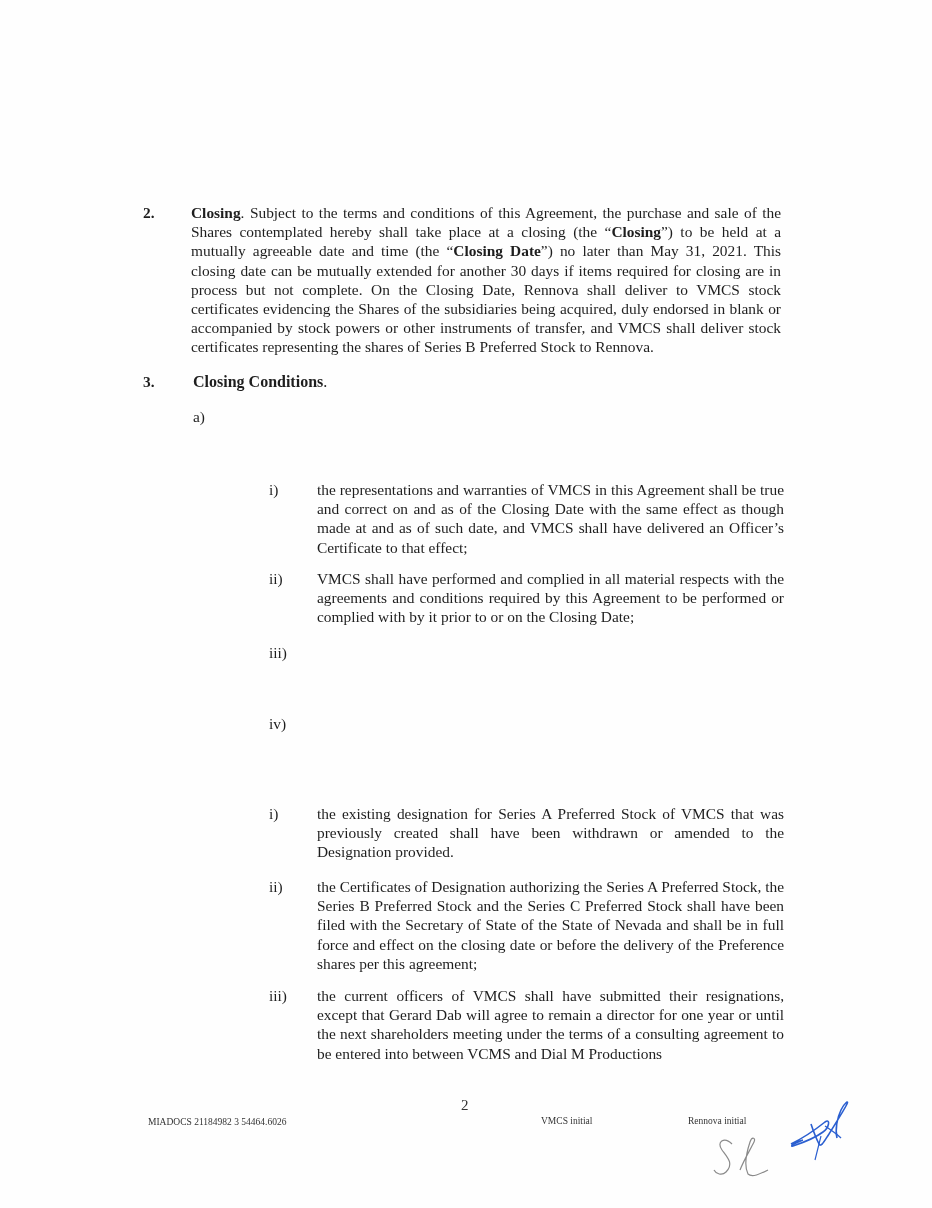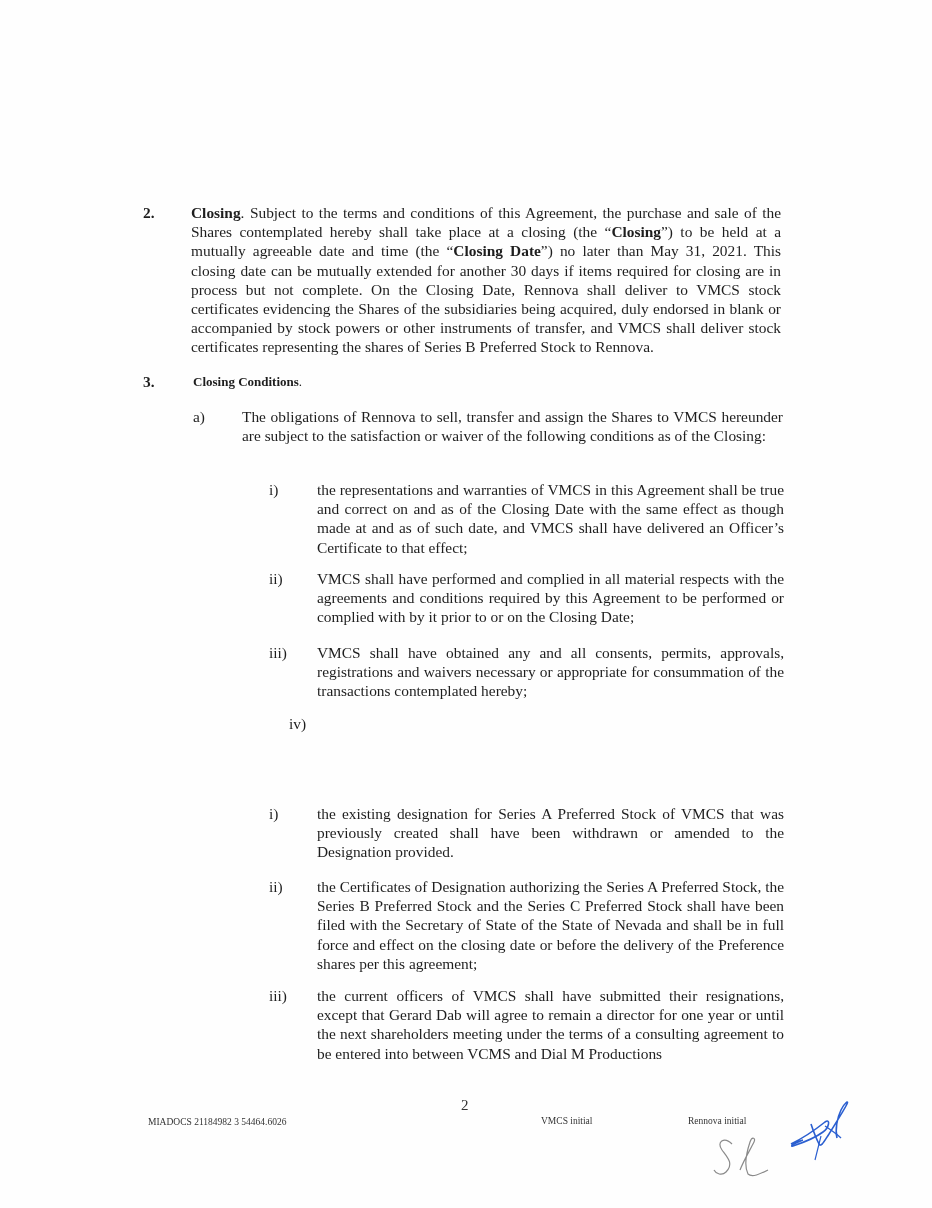--- a/index.html
+++ b/index.html
@@ -3,21 +3,21 @@
 <meta charset="utf-8">
 <style>
   html, body { margin: 0; padding: 0; background: #ffffff; }
   body { width: 932px; height: 1208px; position: relative; overflow: hidden;
          font-family: "Liberation Serif", "DejaVu Serif", serif; color: #1e1e1e; }
   .page { position: absolute; left: 0; top: 0; width: 932px; height: 1208px; background: #fefefe; }
   .txt { font-size: 15.4px; line-height: 19.2px; }
   .just { text-align: justify; text-align-last: left; }
   .sec-num { position: absolute; left: 143px; font-weight: bold; font-size: 15.4px; }
   .sec-body { position: absolute; left: 191px; width: 590px; }
-  .sec-head { position: absolute; left: 193px; font-weight: bold; font-size: 13px; }
+  .sec-head { position: absolute; left: 193px; font-weight: bold; font-size: 16px; }
   .sub-label { position: absolute; left: 193px; font-size: 15.4px; }
   .sub-body { position: absolute; left: 242px; width: 541px; }
   .item-label { position: absolute; left: 269px; font-size: 15.4px; }
   .item-body { position: absolute; left: 317px; width: 467px; }
   b { font-weight: bold; }
   .footer { position: absolute; font-size: 9.5px; color: #333; font-family: "Liberation Serif", serif; }
   .pagenum { position: absolute; left: 461px; top: 1097px; font-size: 15px; color: #333; }
   .sig { position: absolute; }
 </style>
 </head>
@@ -29,32 +29,30 @@
   <div class="sec-body txt just" style="top:203px;">
     <b>Closing</b><span>. Subject to the terms and conditions of this Agreement, the purchase and sale of the Shares contemplated hereby shall take place at a closing (the “</span><b>Closing</b><span>”) to be held at a mutually agreeable date and time (the “</span><b>Closing Date</b><span>”) no later than May 31, 2021. This closing date can be mutually extended for another 30 days if items required for closing are in process but not complete. On the Closing Date, Rennova shall deliver to VMCS stock certificates evidencing the Shares of the subsidiaries being acquired, duly endorsed in blank or accompanied by stock powers or other instruments of transfer, and VMCS shall deliver stock certificates representing the shares of Series B Preferred Stock to Rennova.</span>
   </div>
 
   <div class="sec-num txt" style="top:372px;">3.</div>
   <div class="sec-head txt" style="top:372px;">
     <b>Closing Conditions</b><span style="font-weight:normal">.</span>
   </div>
 
   <div class="sub-label txt" style="top:407px;">a)</div>
-  <div class="sub-body txt just" style="top:407px;">The obligations of Rennova to sell, transfer and assign the Shares to VMCS hereunder are subject to the satisfaction or waiver of the following conditions as of the Closing:</div>
 
   <div class="item-label txt" style="top:480px;">i)</div>
   <div class="item-body txt just" style="top:480px;">the representations and warranties of VMCS in this Agreement shall be true and correct on and as of the Closing Date with the same effect as though made at and as of such date, and VMCS shall have delivered an Officer’s Certificate to that effect;</div>
 
   <div class="item-label txt" style="top:569px;">ii)</div>
   <div class="item-body txt just" style="top:569px;">VMCS shall have performed and complied in all material respects with the agreements and conditions required by this Agreement to be performed or complied with by it prior to or on the Closing Date;</div>
 
   <div class="item-label txt" style="top:643px;">iii)</div>
-  <div class="item-body txt just" style="top:643px;">VMCS shall have obtained any and all consents, permits, approvals, registrations and waivers necessary or appropriate for consummation of the transactions contemplated hereby;</div>
 
-  <div class="item-label txt" style="top:714px;margin-left:20px;">iv)</div>
+  <div class="item-label txt" style="top:714px;">iv)</div>
 
   <div class="item-label txt" style="top:804px;">i)</div>
   <div class="item-body txt just" style="top:804px;">the existing designation for Series A Preferred Stock of VMCS that was previously created shall have been withdrawn or amended to the Designation provided.</div>
 
   <div class="item-label txt" style="top:877px;">ii)</div>
   <div class="item-body txt just" style="top:877px;">the Certificates of Designation authorizing the Series A Preferred Stock, the Series B Preferred Stock and the Series C Preferred Stock shall have been filed with the Secretary of State of the State of Nevada and shall be in full force and effect on the closing date or before the delivery of the Preference shares per this agreement;</div>
 
   <div class="item-label txt" style="top:986px;">iii)</div>
   <div class="item-body txt just" style="top:986px;">the current officers of VMCS shall have submitted their resignations, except that Gerard Dab will agree to remain a director for one year or until the next shareholders meeting under the terms of a consulting agreement to be entered into between VCMS and Dial M Productions</div>
 

